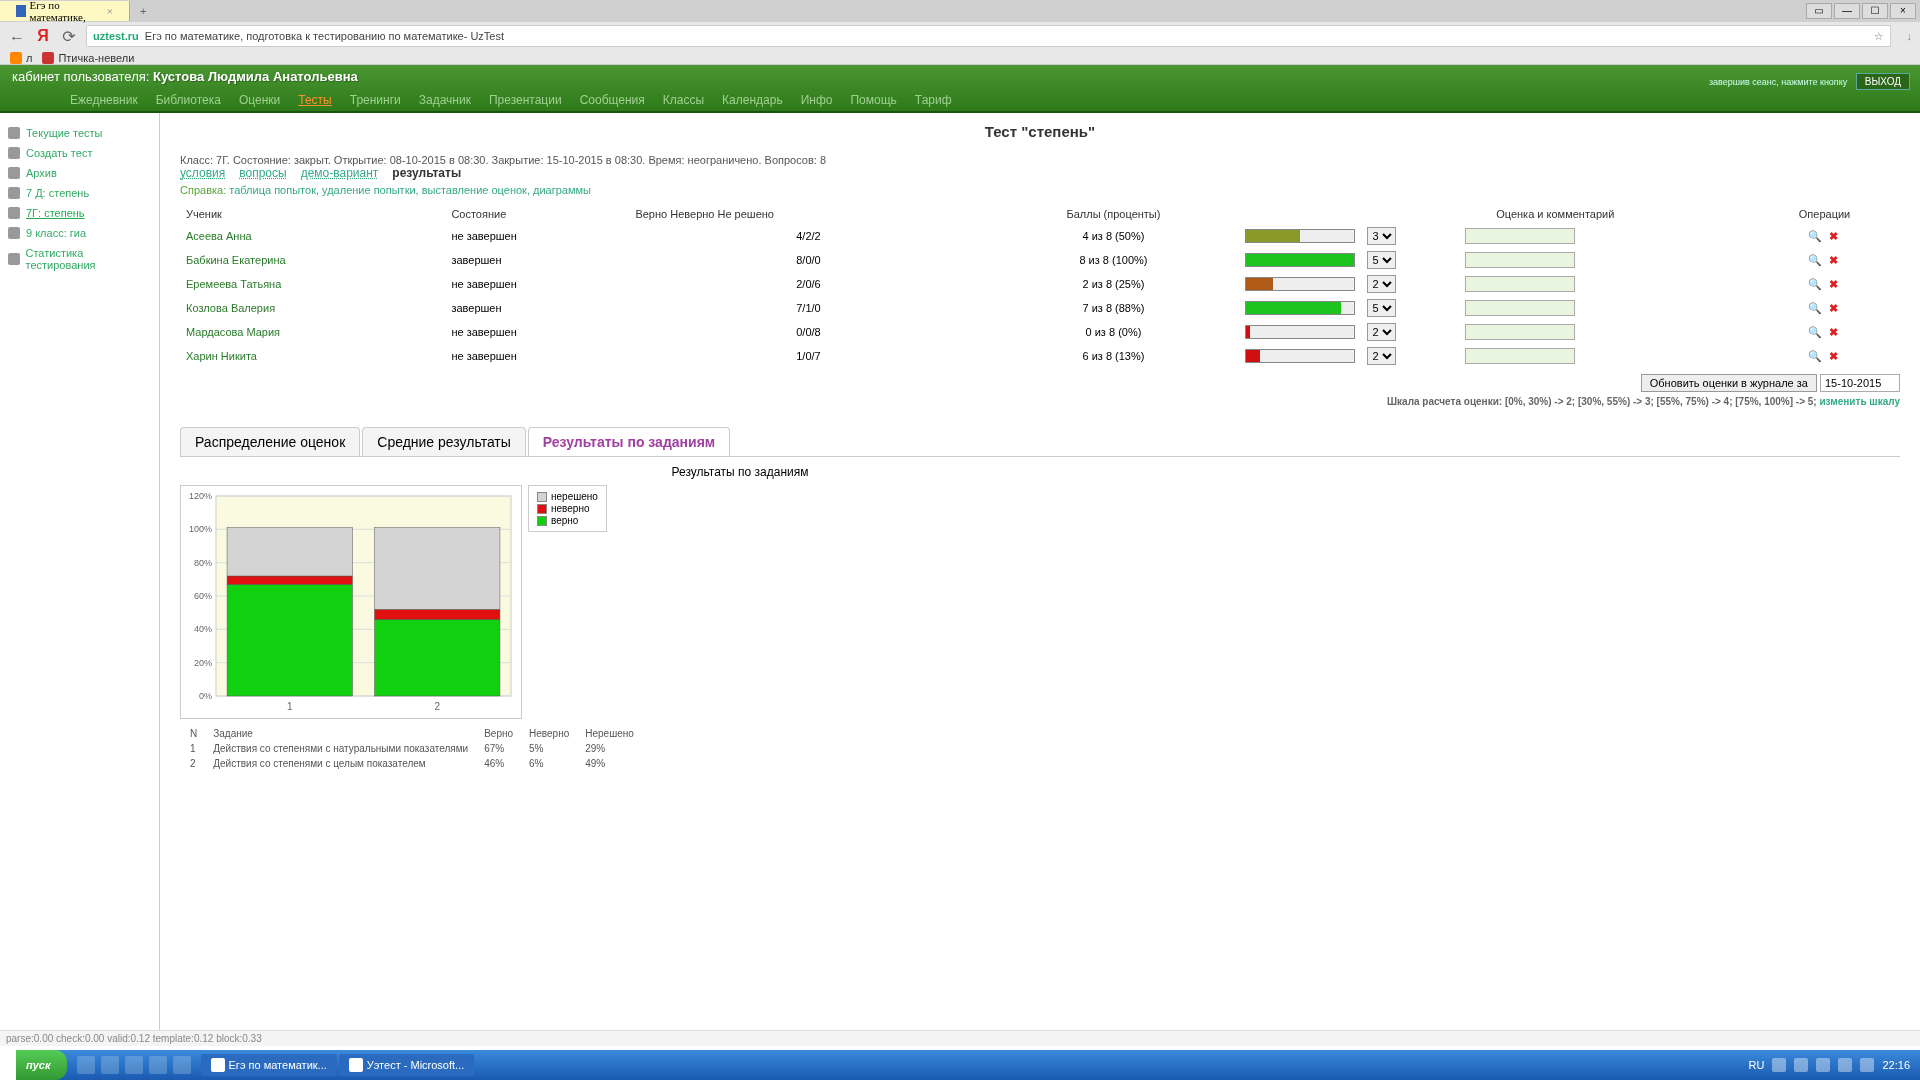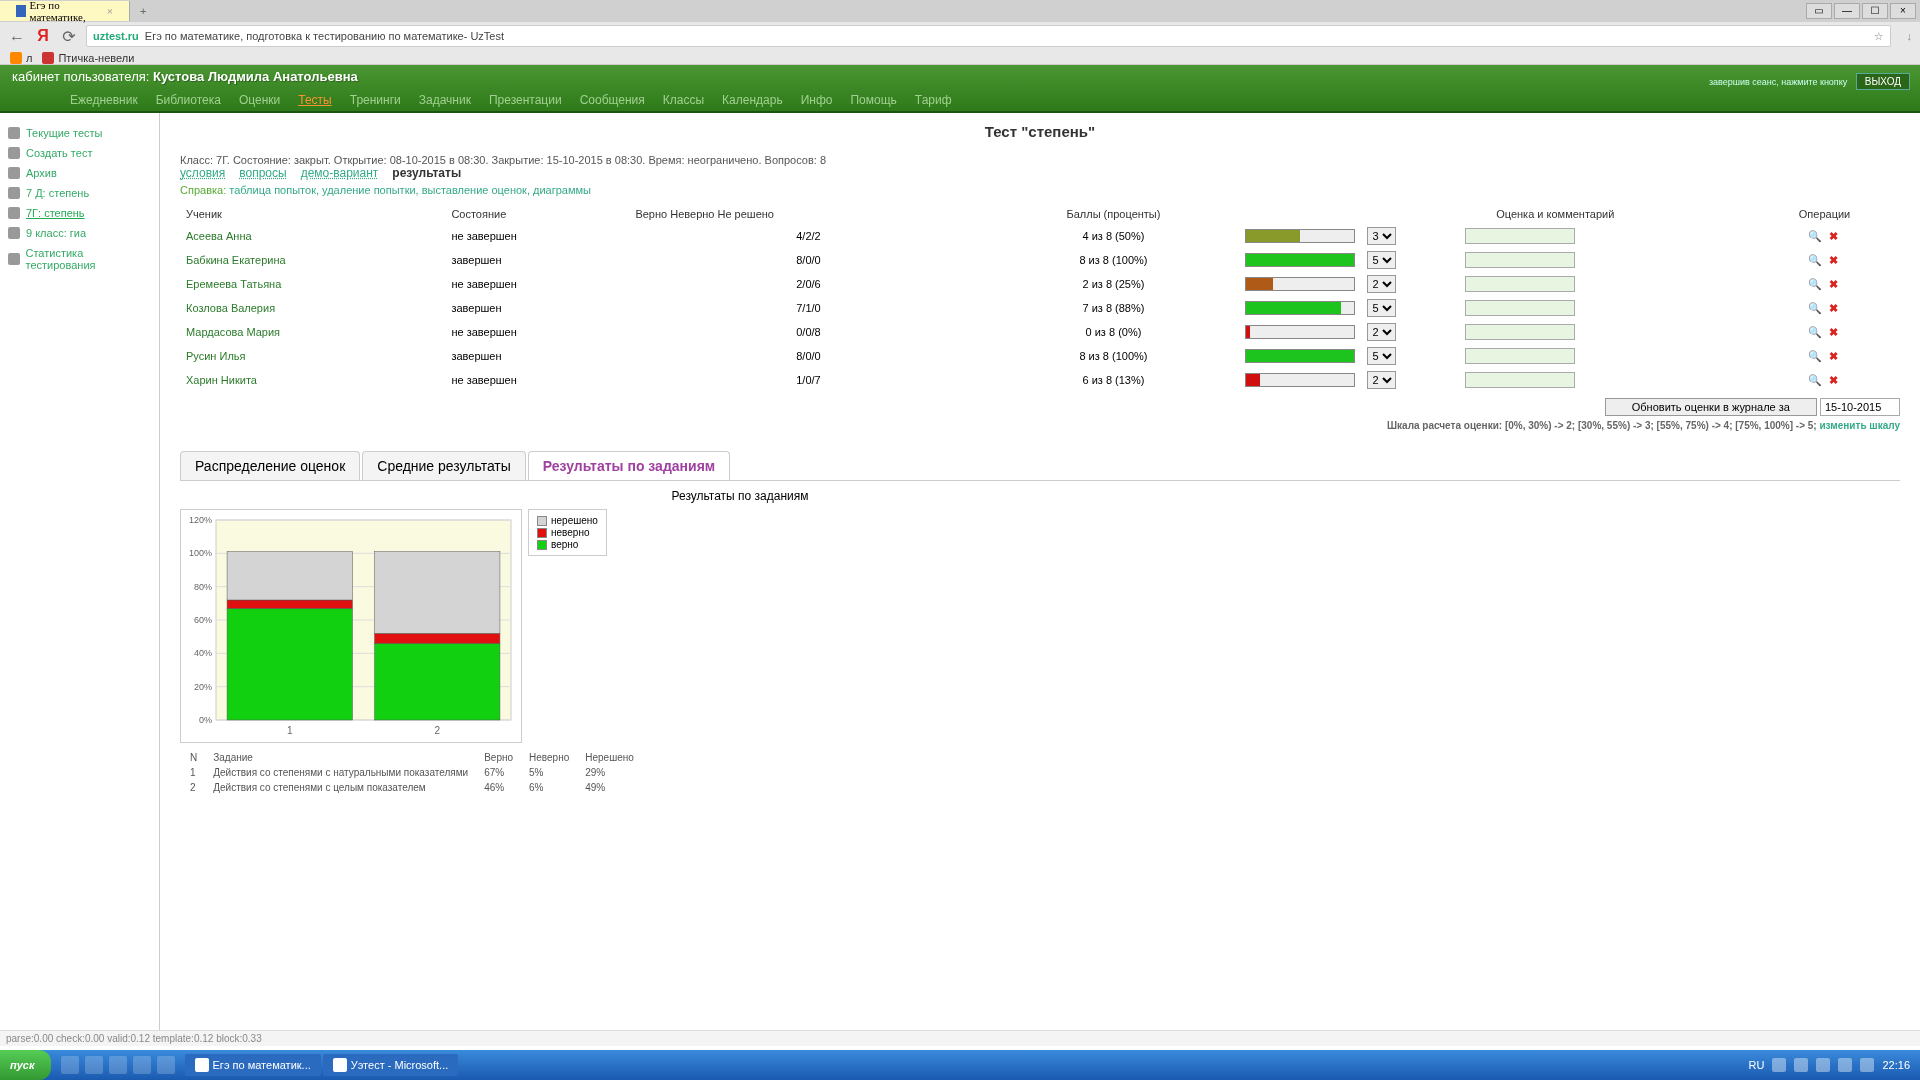--- a/index.html
+++ b/index.html
@@ -62,21 +62,21 @@
   .score-bar-cell { width: 120px; }
   .score-bar { width: 110px; height: 14px; border: 1px solid #888; background: #eee; position: relative; }
   .score-fill { height: 100%; position: absolute; left: 0; top: 0; }
   .grade-select { border: 1px solid #999; font-size: 11px; height: 18px; }
   .comment-input { width: 110px; height: 16px; border: 1px solid #aaa; background: #e8f5e0; font-size: 11px; }
   .op-icon { width: 14px; height: 14px; cursor: pointer; display: inline-block; margin: 0 2px; text-align: center; line-height: 14px; font-size: 11px; }
   .op-view { color: #2a7; }
   .op-del { color: #d22; font-weight: bold; }
   
   .update-row { text-align: right; margin-top: 6px; font-size: 11px; }
-  .update-btn { background: #eee; border: 1px solid #999; padding: 2px 26px; cursor: pointer; font-size: 11px; }
+  .update-btn { background: #eee; border: 1px solid #999; padding: 2px 8px; cursor: pointer; font-size: 11px; }
   .date-input { border: 1px solid #aaa; width: 80px; height: 18px; font-size: 11px; padding: 0 4px; }
   .scale-line { text-align: right; font-size: 10px; color: #666; margin-top: 4px; font-weight: bold; }
   .scale-line a { color: #3a8; cursor: pointer; }
   
   
   .chart-tabs { display: flex; margin-top: 20px; border-bottom: 1px solid #ccc; }
   .chart-tab { padding: 6px 14px; border: 1px solid #ccc; border-bottom: none; background: #f4f4f4; cursor: pointer; font-size: 14px; margin-right: 2px; border-radius: 4px 4px 0 0; }
   .chart-tab.active { background: #fff; color: #a040a0; font-weight: bold; }
   
   .chart-wrap { margin-top: 8px; }
@@ -85,21 +85,21 @@
   .chart-svg-box { border: 1px solid #ccc; background: #fff; }
   .legend-box { border: 1px solid #ccc; padding: 4px 8px; margin-left: 6px; font-size: 10px; background: #fff; align-self: flex-start; }
   .legend-row { display: flex; align-items: center; gap: 4px; margin: 1px 0; }
   .legend-sw { width: 10px; height: 10px; border: 1px solid #888; }
   
   .chart-table { font-size: 10px; color: #555; margin-top: 6px; margin-left: 8px; }
   .chart-table td { padding: 1px 14px 1px 0; }
   
   
   .status-bar { height: 16px; background: #f4f4f4; border-top: 1px solid #ddd; font-size: 10px; color: #888; padding: 0 6px; line-height: 16px; }
-  .taskbar { height: 30px; background: linear-gradient(#3a8adc, #1a5ab0); display: flex; align-items: center; color: #fff; font-size: 11px; position: fixed; bottom: 0; left: 0; right: 0; }
+  .taskbar { height: 30px; background: linear-gradient(#3a8adc, #1a5ab0); display: flex; align-items: center; color: #fff; font-size: 11px; position: fixed; bottom: 0; left: 16px; right: 0; }
   .start-btn { background: linear-gradient(#5c5, #393); height: 30px; padding: 0 16px 0 10px; display: flex; align-items: center; font-style: italic; font-weight: bold; border-radius: 0 12px 12px 0; cursor: pointer; }
   .tb-icons { display: flex; gap: 6px; margin: 0 10px; }
   .tb-icon { width: 18px; height: 18px; background: #fff3; border-radius: 2px; cursor: pointer; }
   .tb-tasks { display: flex; gap: 2px; }
   .tb-task { background: #2a6bc0; padding: 3px 10px; border-radius: 2px; cursor: pointer; display: flex; align-items: center; gap: 4px; min-width: 120px; height: 22px; }
   .tb-task-icon { width: 14px; height: 14px; background: #fff; border-radius: 2px; }
   .tb-right { margin-left: auto; display: flex; align-items: center; gap: 8px; padding-right: 10px; }
   .tray-icon { width: 14px; height: 14px; background: #fff6; border-radius: 2px; cursor: pointer; }
 </style>
 </head>
@@ -287,34 +287,20 @@
     <td><span class="student-name">Мардасова Мария</span></td>
     <td>не завершен</td>
     <td style="text-align:center">0/0/8</td>
     <td style="text-align:center">0 из 8 (0%)</td>
     <td class="score-bar-cell">
               <div class="score-bar">
                 <div class="score-fill" style="width:3%;background:#d01010"></div>
               </div>
             </td>
     <td><select class="grade-select"><option>2</option></select></td>
-    <td><input class="comment-input" style=""></td>
-    <td style="text-align:center"><span class="op-icon op-view">🔍</span><span class="op-icon op-del">✖</span></td>
-          </tr>
-          <tr class="data-row">
-    <td><span class="student-name">Русин Илья</span></td>
-    <td>завершен</td>
-    <td style="text-align:center">8/0/0</td>
-    <td style="text-align:center">8 из 8 (100%)</td>
-    <td class="score-bar-cell">
-              <div class="score-bar">
-                <div class="score-fill" style="width:100%;background:#1ec41e"></div>
-              </div>
-            </td>
-    <td><select class="grade-select"><option>5</option></select></td>
     <td><input class="comment-input" style=""></td>
     <td style="text-align:center"><span class="op-icon op-view">🔍</span><span class="op-icon op-del">✖</span></td>
           </tr>
           <tr class="data-row">
     <td><span class="student-name">Харин Никита</span></td>
     <td>не завершен</td>
     <td style="text-align:center">1/0/7</td>
     <td style="text-align:center">6 из 8 (13%)</td>
     <td class="score-bar-cell">
               <div class="score-bar">

